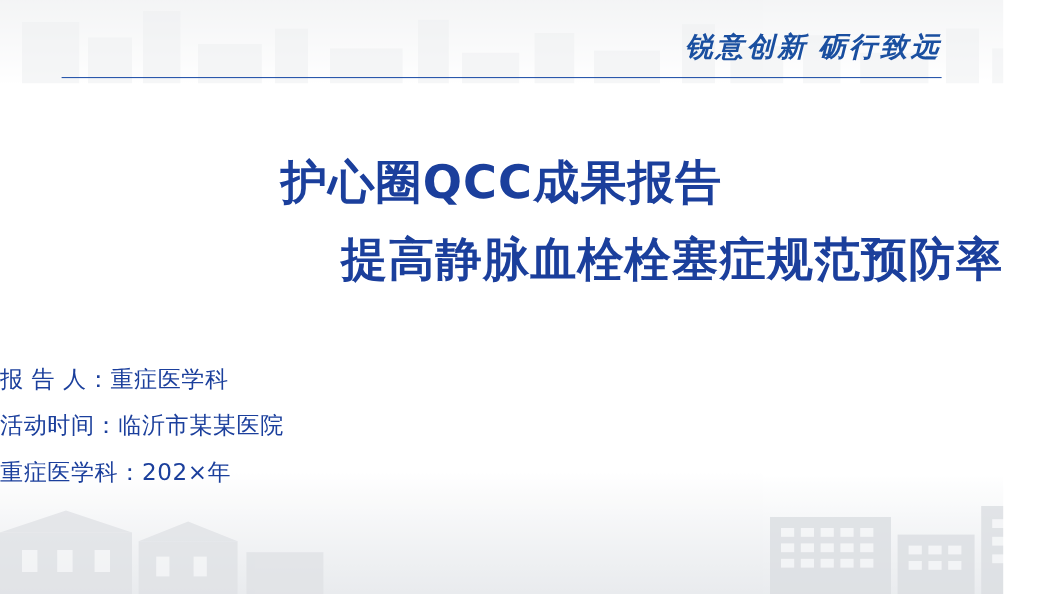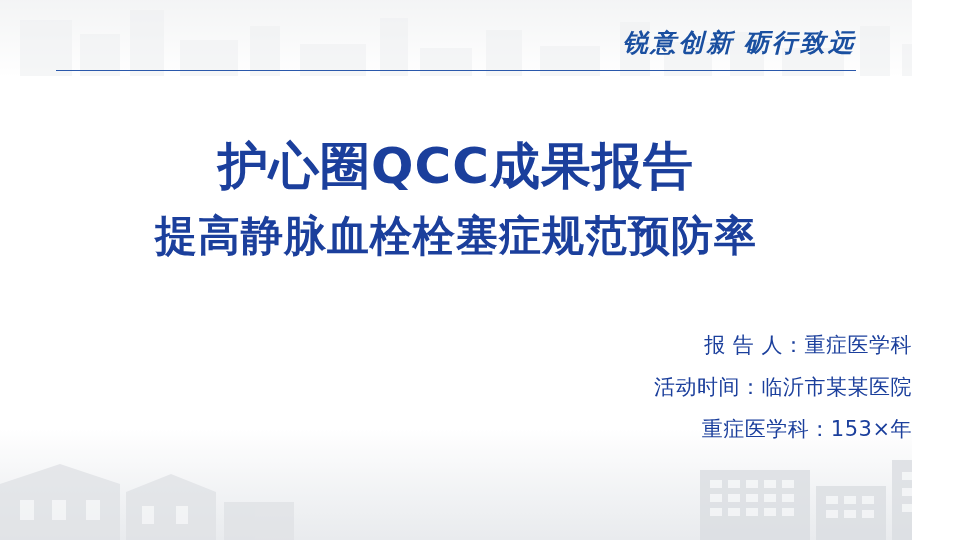--- a/index.html
+++ b/index.html
@@ -66,45 +66,46 @@
   
   .title-block {
     position: absolute;
     left: 0;
     right: 0;
     top: 138px;
     text-align: center;
   }
   .title-line-1 {
     font-family: "DejaVu Sans", "Liberation Sans", sans-serif;
-    font-size: 50px;
+    font-size: 42px;
     font-weight: bold;
     color: #1b3f9c;
     letter-spacing: 1px;
     line-height: 56px;
     white-space: nowrap;
   }
   .title-line-2 {
     margin-top: 14px;
     font-family: "DejaVu Sans", "Liberation Sans", sans-serif;
     font-size: 42px;
     font-weight: bold;
     color: #1b3f9c;
     letter-spacing: 1px;
     line-height: 56px;
     white-space: nowrap;
+    text-align: right;
   }
 
   
   .meta-block {
     position: absolute;
     left: 0;
     right: 0;
     top: 324px;
-    text-align: right;
+    text-align: left;
   }
   .meta-row {
     font-family: "DejaVu Sans", "Liberation Sans", sans-serif;
     font-size: 21px;
     color: #1b3f9c;
     line-height: 42px;
     white-space: nowrap;
   }
   .meta-label {
     letter-spacing: 0.5px;
@@ -218,17 +219,17 @@
   </div>
 
   <div class="meta-block">
     <div class="meta-row">
       <span class="meta-label">报 告 人：</span><span class="meta-value">重症医学科</span>
     </div>
     <div class="meta-row">
       <span class="meta-label">活动时间：</span><span class="meta-value">临沂市某某医院</span>
     </div>
     <div class="meta-row">
-      <span class="meta-label">重症医学科：</span><span class="meta-value">153×年</span>
+      <span class="meta-label">重症医学科：</span><span class="meta-value">202×年</span>
     </div>
   </div>
 
 </div>
 
 </body></html>

